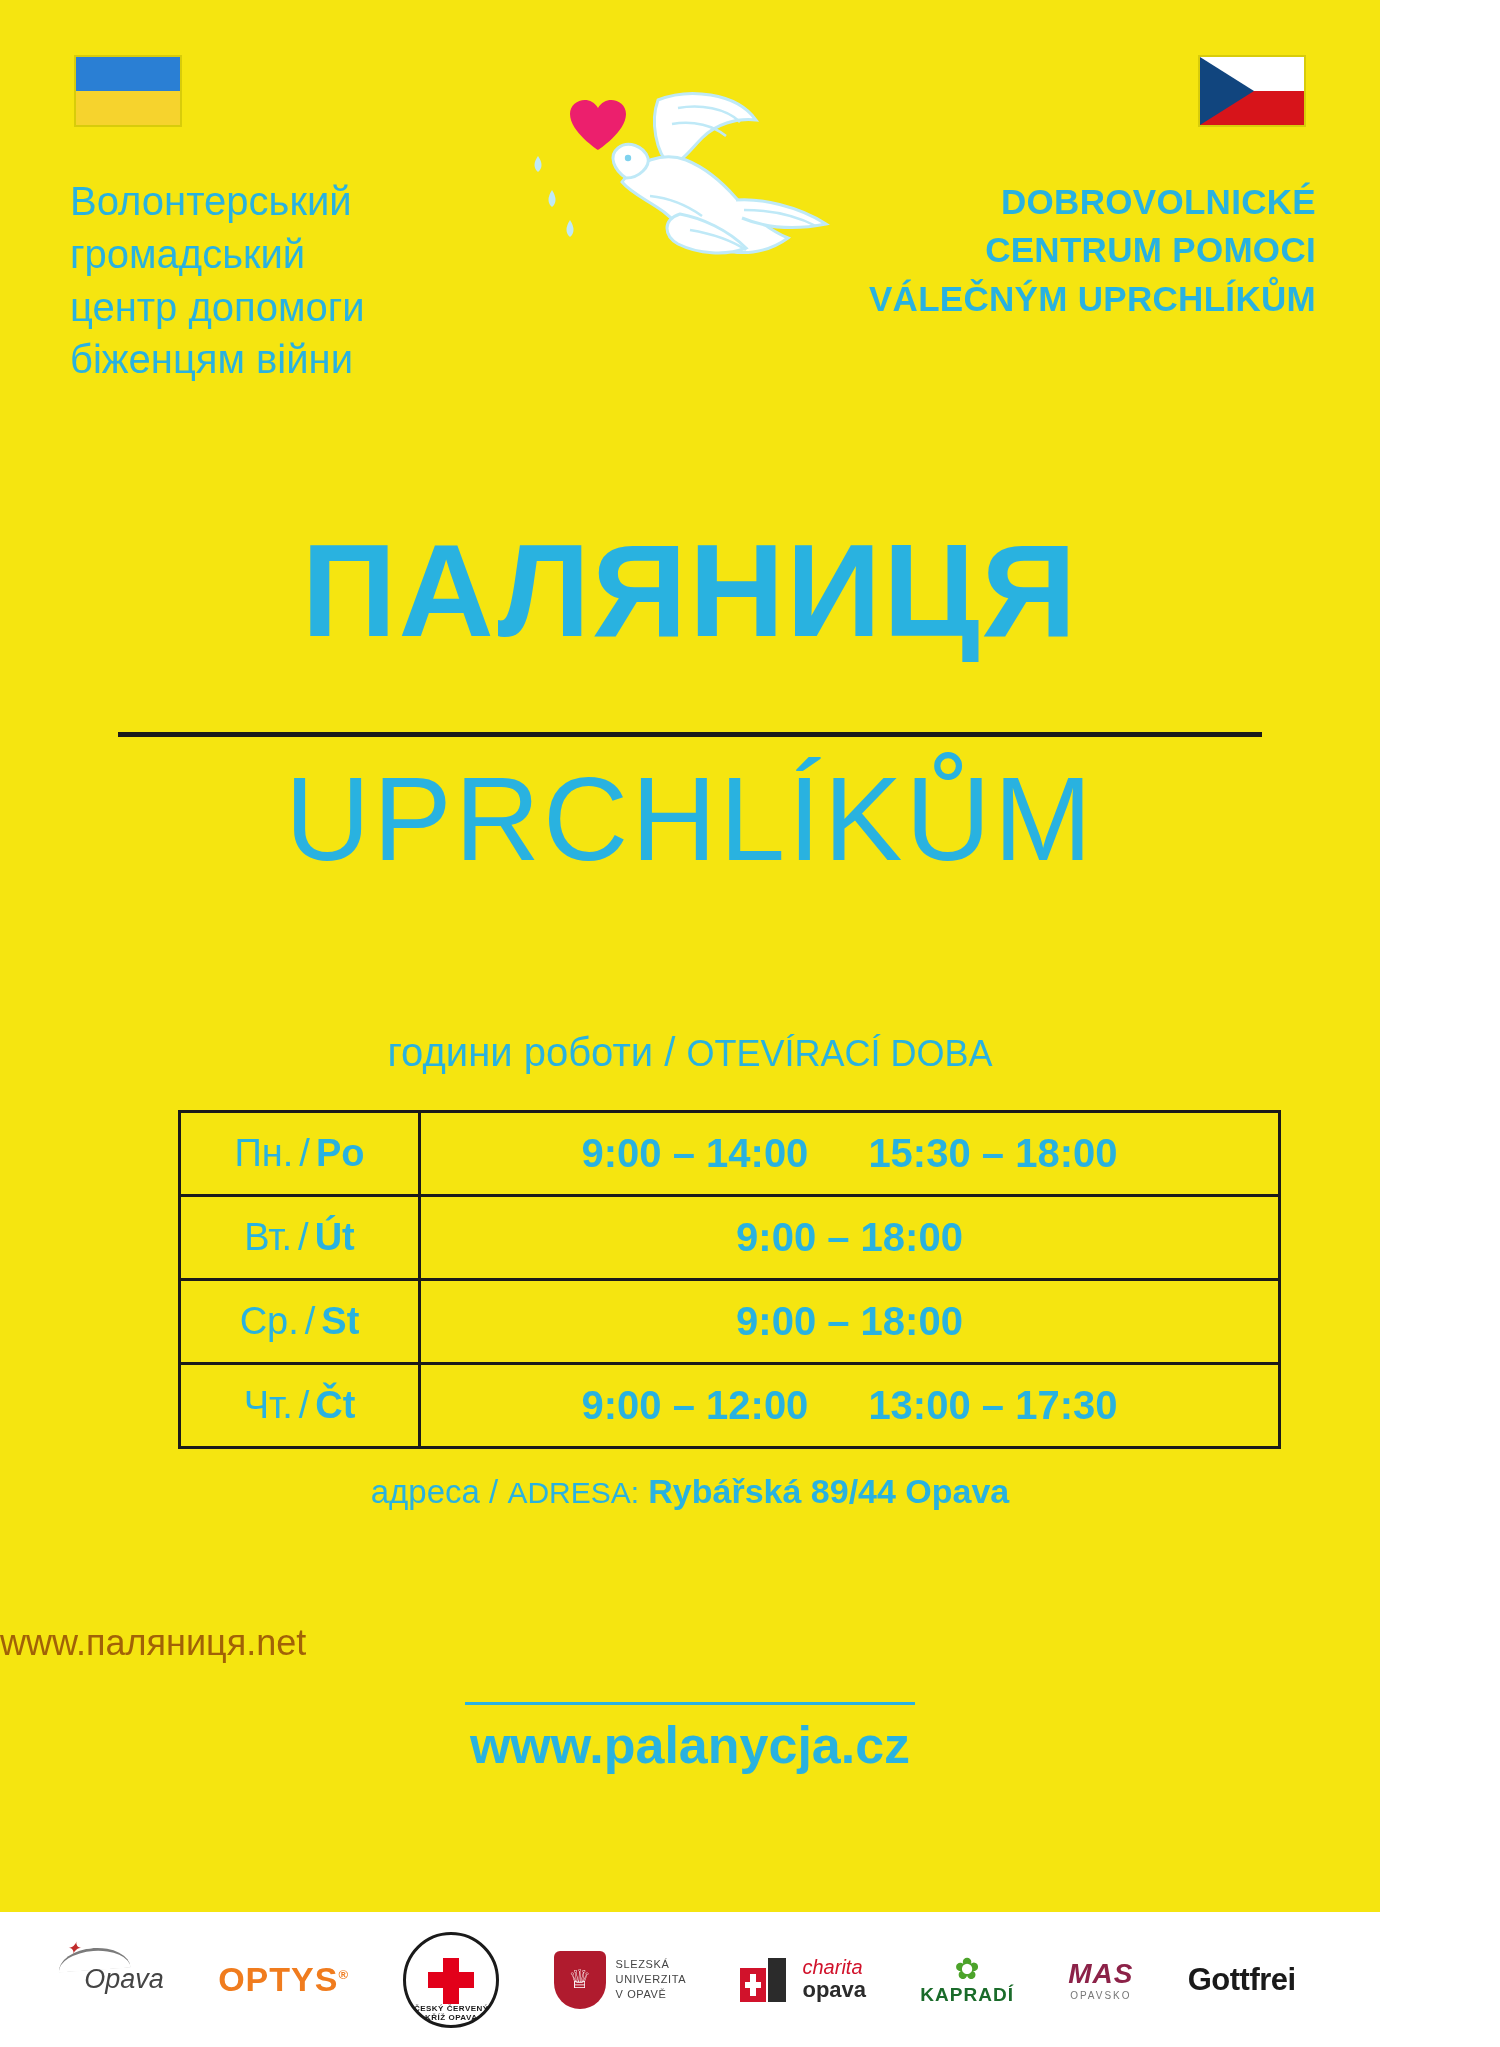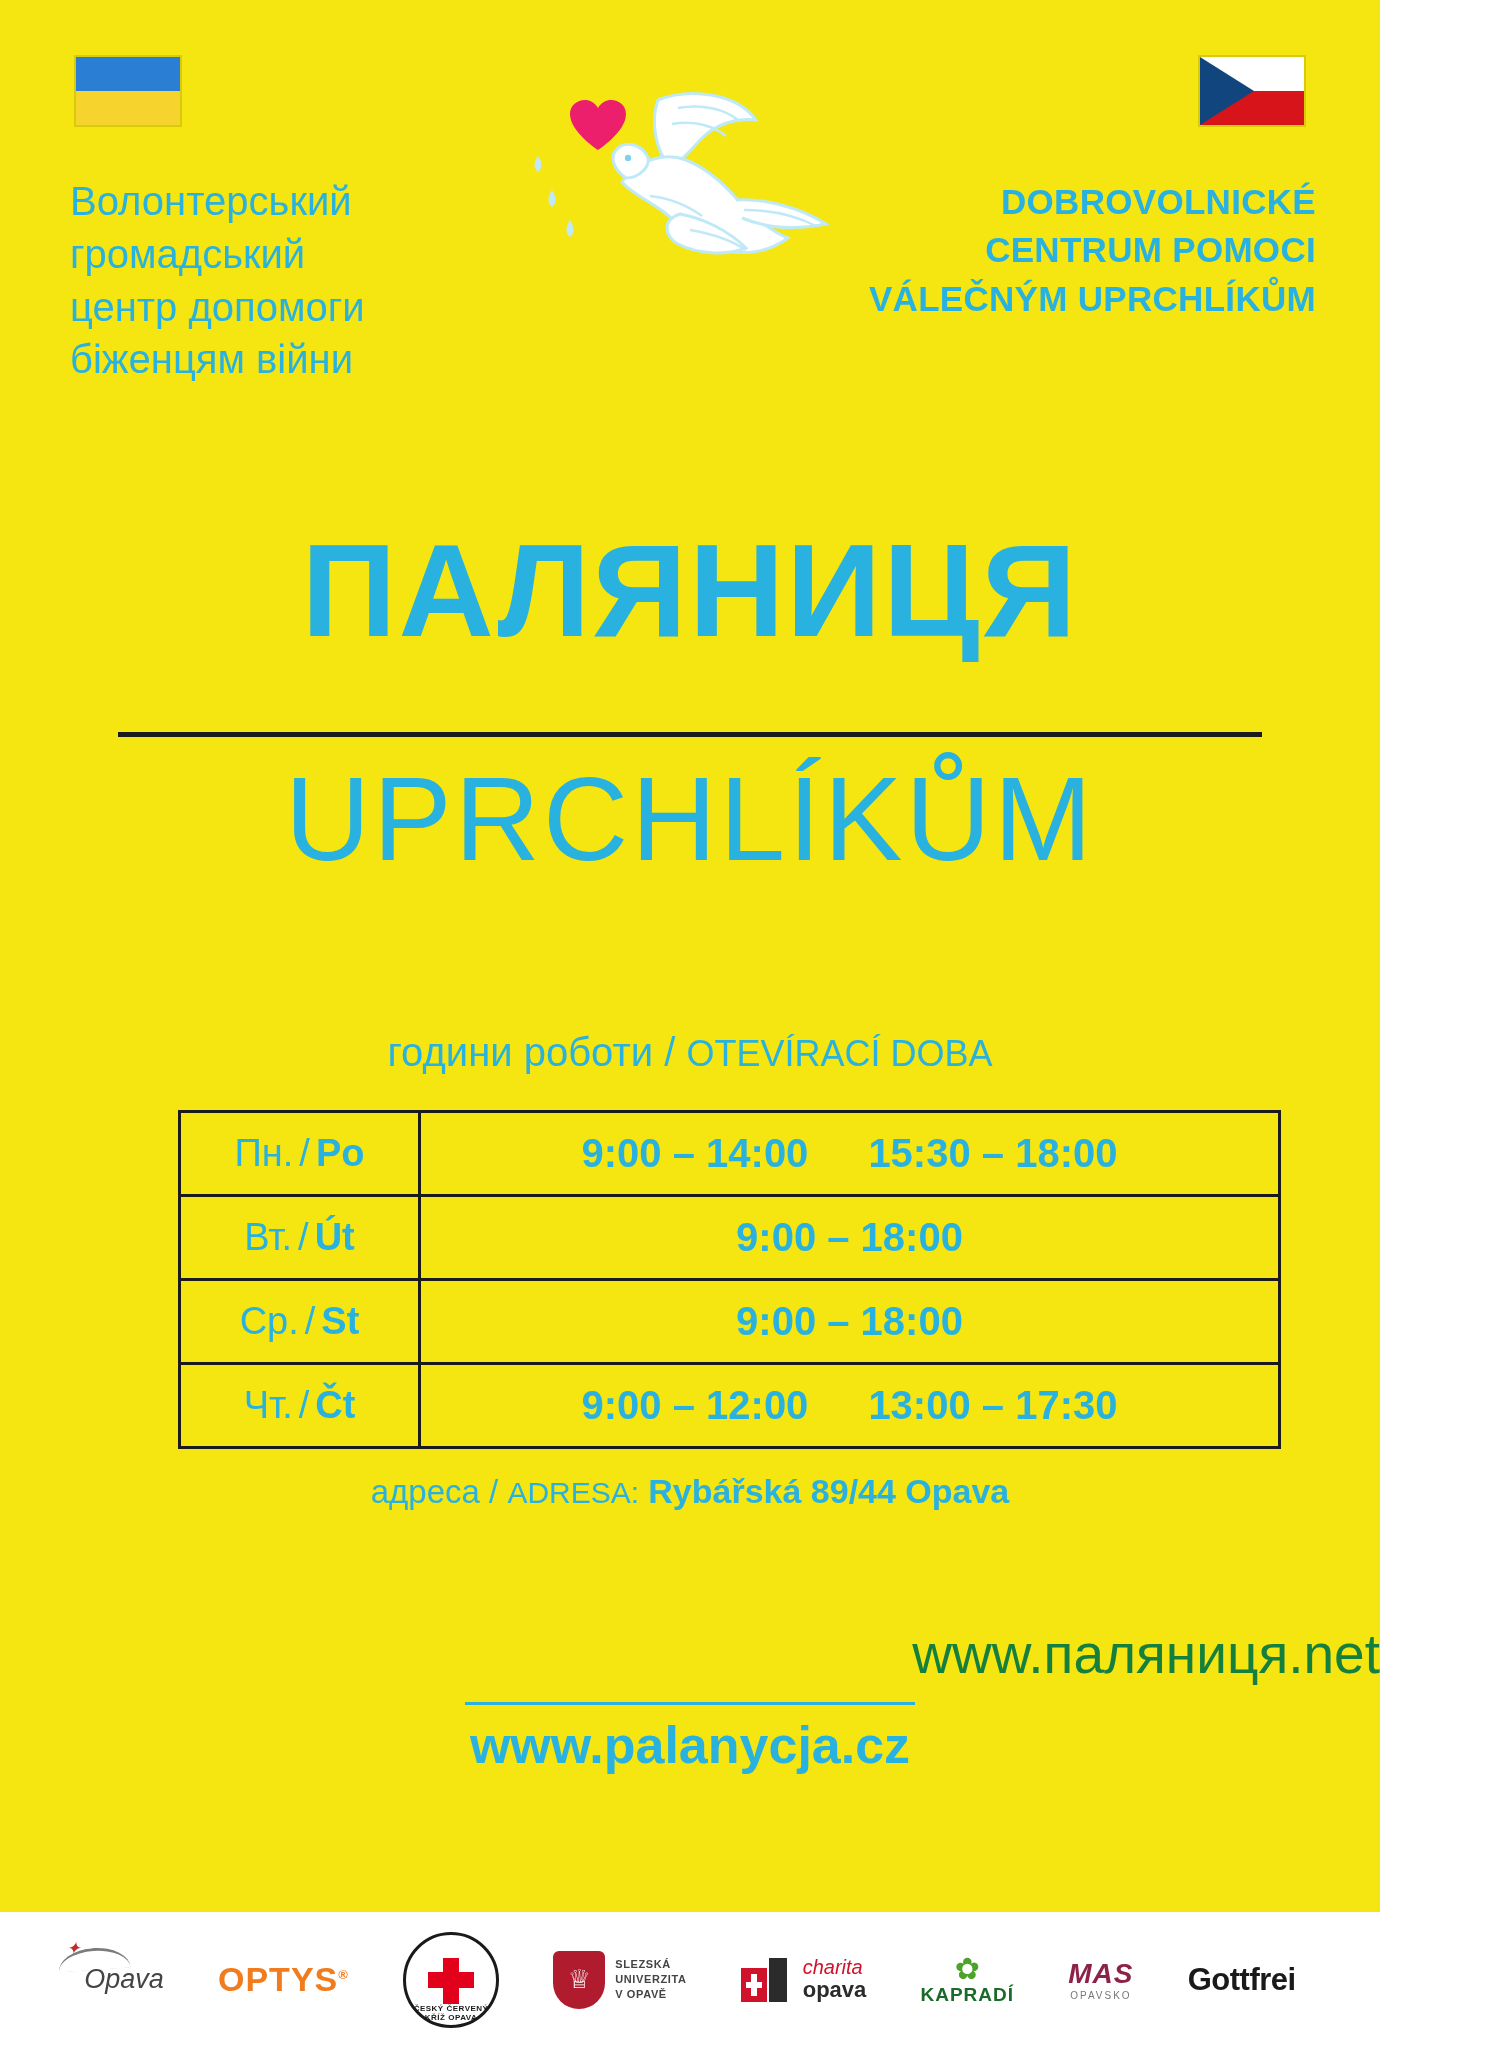--- a/index.html
+++ b/index.html
@@ -159,23 +159,23 @@
     color: #29b2e0;
     font-size: 33px;
   }
   .address .addr-lbl-cz { font-size: 30px; }
   .address .addr-val { font-weight: 700; font-size: 34px; }
   
   .web1 {
     position: absolute;
     left: 0; right: 0;
     top: 1622px;
-    text-align: right;
-    color: #15803d;
-    font-size: 55px;
+    text-align: left;
+    color: #a16207;
+    font-size: 36px;
   }
   .web-rule {
     position: absolute;
     left: 465px;
     right: 465px;
     top: 1702px;
     height: 3px;
     background: #29b2e0;
   }
   .web2 {
@@ -218,21 +218,21 @@
     position: absolute; left: 0; right: 0; bottom: 6px; text-align: center;
     font-size: 8px; font-weight: 700; color: #1a1a1a; letter-spacing: .5px;
   }
   .logo-slu { display: flex; align-items: center; gap: 10px; }
   .logo-slu .shield {
     width: 52px; height: 58px; background: #b01b2e;
     border-radius: 6px 6px 26px 26px;
     display: flex; align-items: center; justify-content: center;
     color: #fff; font-size: 26px;
   }
-  .logo-slu .slu-txt { color: #444; font-size: 11px; font-weight: 700; line-height: 1.35; letter-spacing: .6px; }
+  .logo-slu .slu-txt { color: #444; font-size: 11px; font-weight: 400; line-height: 1.35; letter-spacing: .6px; }
   .logo-charita { display: flex; align-items: center; gap: 16px; }
   .logo-charita .ch-mark { display: flex; align-items: flex-end; gap: 2px; }
   .logo-charita .ch-cross { width: 26px; height: 34px; background: #d1122b; position: relative; }
   .logo-charita .ch-cross:after { content: ""; position: absolute; left: 50%; top: 6px; width: 6px; height: 22px; background: #fff; transform: translateX(-50%); }
   .logo-charita .ch-cross:before { content: ""; position: absolute; top: 50%; left: 5px; width: 16px; height: 6px; background: #fff; transform: translateY(-50%); }
   .logo-charita .ch-tower { width: 18px; height: 44px; background: #2b2b2b; }
   .logo-charita .ch-txt { line-height: 1.1; }
   .logo-charita .ch-t1 { color: #d1122b; font-size: 20px; font-style: italic; }
   .logo-charita .ch-t2 { color: #2b2b2b; font-size: 22px; font-weight: 700; }
   .logo-kapradi { text-align: center; }

